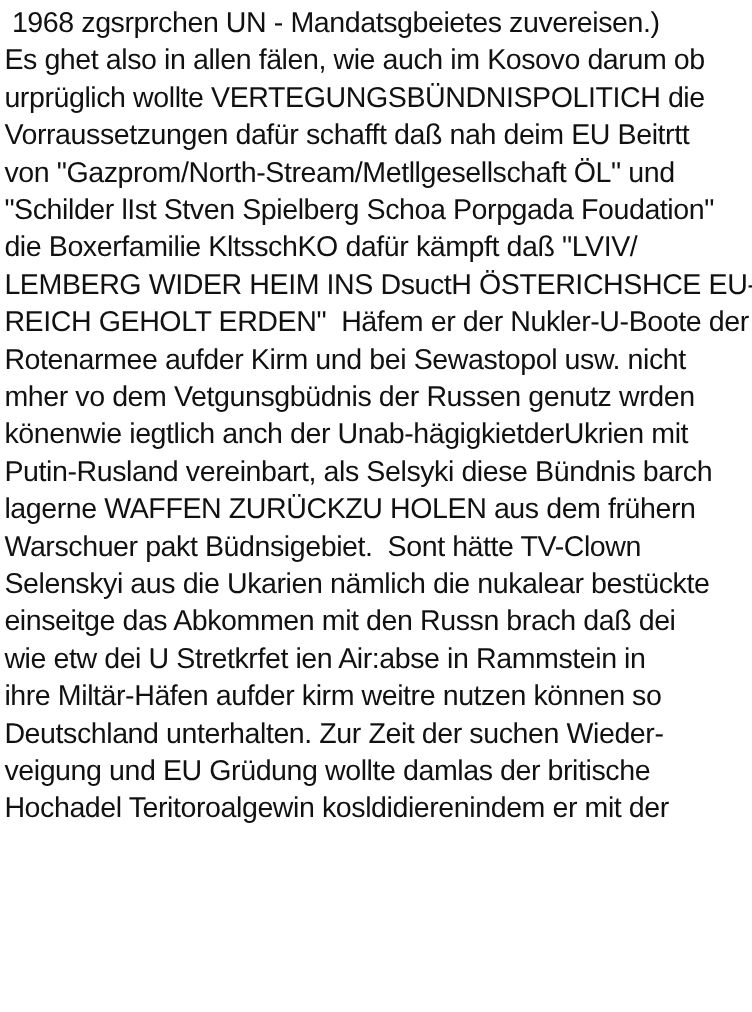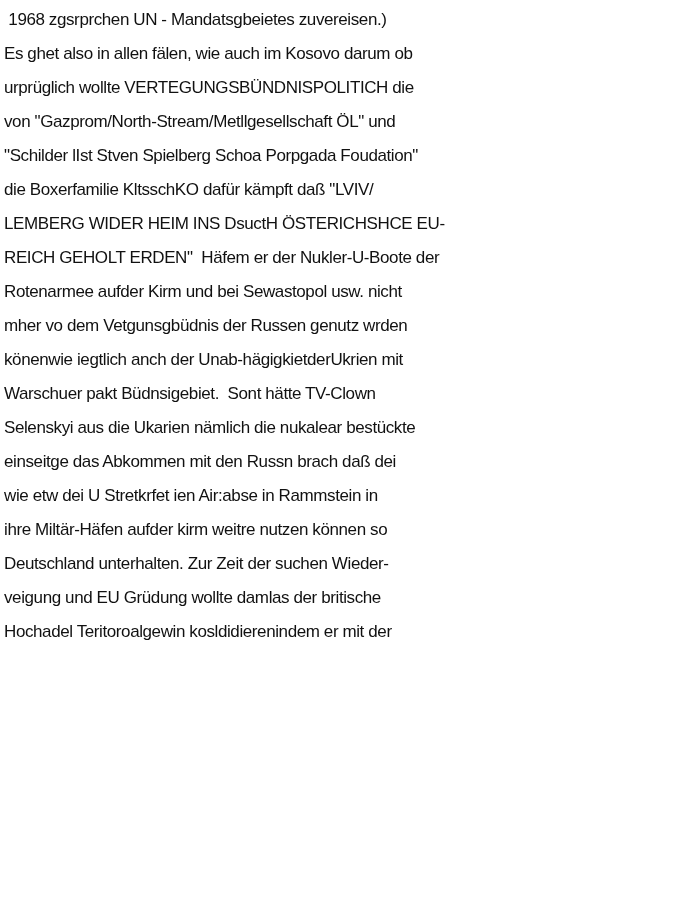--- a/index.html
+++ b/index.html
@@ -10,46 +10,49 @@
   .page {
     width: 684px;
     height: 920px;
     box-sizing: border-box;
     background: #ffffff;
     overflow: hidden;
     padding: 3px 2px 0 4px;
   }
   .textblock {
     font-family: "Liberation Sans", "DejaVu Sans", sans-serif;
-    font-size: 17px;
+    font-size: 26px;
     line-height: 34px;
     letter-spacing: -0.4px;
     color: #111111;
   }
   .line {
     white-space: pre;   
     height: 34px;
   }
 </style>
 </head>
 <body>
 
 <div class="page">
   <div class="textblock">
     <div class="line"> 1968 zgsrprchen UN - Mandatsgbeietes zuvereisen.)</div>
     <div class="line">Es ghet also in allen fälen, wie auch im Kosovo darum ob</div>
     <div class="line">urprüglich wollte VERTEGUNGSBÜNDNISPOLITICH die</div>
+    <div class="line">Vorraussetzungen dafür schafft daß nah deim EU Beitrtt</div>
     <div class="line">von "Gazprom/North-Stream/Metllgesellschaft ÖL" und</div>
     <div class="line">"Schilder lIst Stven Spielberg Schoa Porpgada Foudation"</div>
     <div class="line">die Boxerfamilie KltsschKO dafür kämpft daß "LVIV/</div>
     <div class="line">LEMBERG WIDER HEIM INS DsuctH ÖSTERICHSHCE EU-</div>
     <div class="line">REICH GEHOLT ERDEN"  Häfem er der Nukler-U-Boote der</div>
     <div class="line">Rotenarmee aufder Kirm und bei Sewastopol usw. nicht</div>
     <div class="line">mher vo dem Vetgunsgbüdnis der Russen genutz wrden</div>
     <div class="line">könenwie iegtlich anch der Unab-hägigkietderUkrien mit</div>
+    <div class="line">Putin-Rusland vereinbart, als Selsyki diese Bündnis barch</div>
+    <div class="line">lagerne WAFFEN ZURÜCKZU HOLEN aus dem frühern</div>
     <div class="line">Warschuer pakt Büdnsigebiet.  Sont hätte TV-Clown</div>
     <div class="line">Selenskyi aus die Ukarien nämlich die nukalear bestückte</div>
     <div class="line">einseitge das Abkommen mit den Russn brach daß dei</div>
     <div class="line">wie etw dei U Stretkrfet ien Air:abse in Rammstein in</div>
     <div class="line">ihre Miltär-Häfen aufder kirm weitre nutzen können so</div>
     <div class="line">Deutschland unterhalten. Zur Zeit der suchen Wieder-</div>
     <div class="line">veigung und EU Grüdung wollte damlas der britische</div>
     <div class="line">Hochadel Teritoroalgewin kosldidierenindem er mit der</div>
   </div>
 </div>

